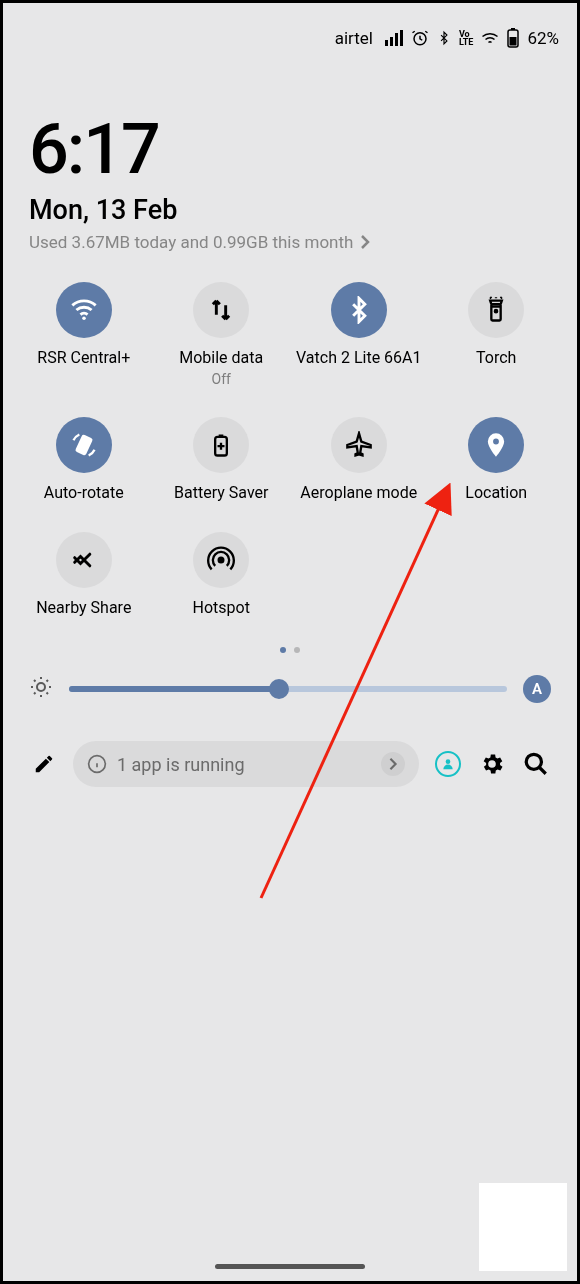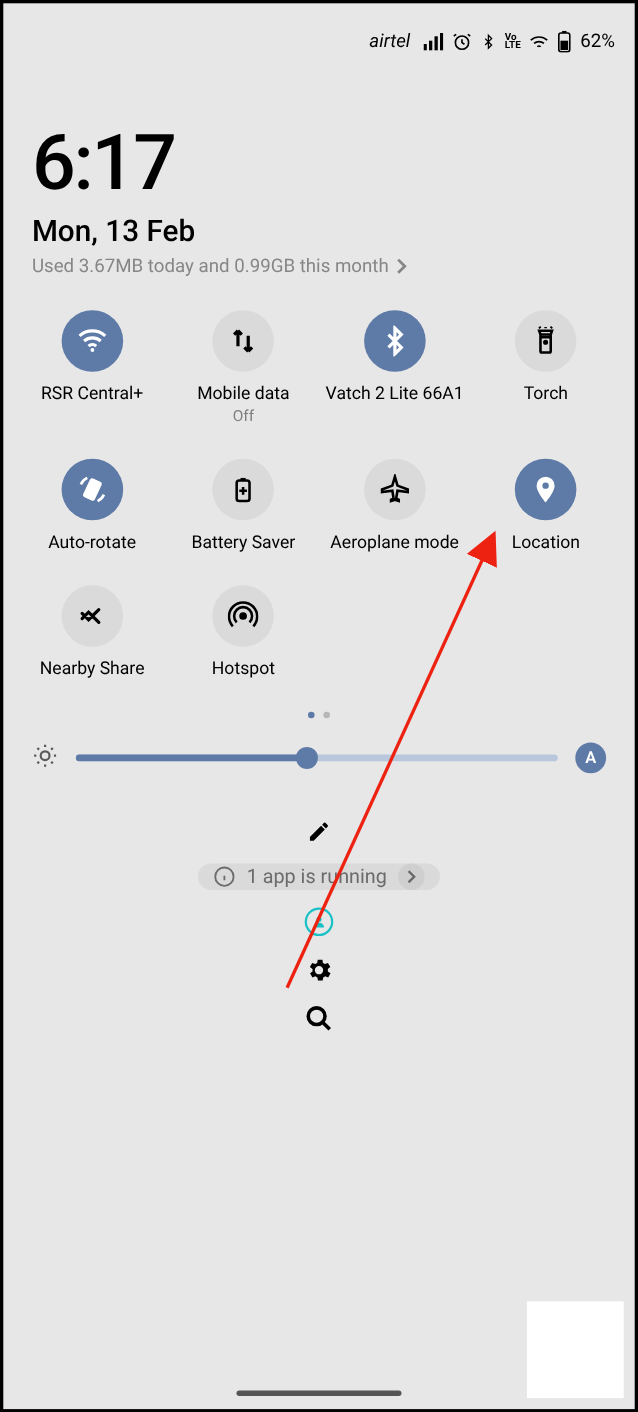--- a/index.html
+++ b/index.html
@@ -1,21 +1,21 @@
 <!DOCTYPE html>
 <html><head>
 <meta charset="utf-8">
 <style>
 * { box-sizing: border-box; margin: 0; padding: 0; font-family: -apple-system, BlinkMacSystemFont, "Segoe UI", Roboto, Arial, sans-serif; }
 html, body { width: 580px; height: 1284px; background: #fff; overflow: hidden; }
 .frame { width: 580px; height: 1284px; border: 3px solid #000; background: #e7e7e8; position: relative; }
 
 
 .statusbar { position: absolute; top: 0; left: 0; right: 0; height: 70px; display: flex; align-items: center; justify-content: flex-end; padding: 0 18px; gap: 8px; font-size: 17px; color: #000; }
-.statusbar .carrier { margin-right: 4px; font-weight: 400; font-style: italic; }
+.statusbar .carrier { margin-right: 4px; font-weight: 400; }
 .statusbar .sic { display: inline-flex; align-items: center; justify-content: center; }
 .statusbar svg { display: block; }
 
 
 .header { padding: 105px 40px 0 26px; }
 .time { font-size: 70px; font-weight: 500; letter-spacing: -2px; color: #000; }
 .date { font-size: 27px; font-weight: 500; color: #000; margin-top: 4px; }
 .usage-row { display: flex; align-items: center; margin-top: 6px; color: #868686; font-size: 17px; gap: 6px; }
 .usage-row svg { flex: 0 0 auto; }
 
@@ -35,21 +35,21 @@
 .dot.active { background: #5e7ba7; }
 
 
 .slider-row { display: flex; align-items: center; padding: 22px 26px 0 26px; gap: 16px; }
 .slider-track { flex: 1; height: 6px; background: #b8c7dc; border-radius: 3px; position: relative; }
 .slider-fill { position: absolute; left: 0; top: 0; height: 100%; background: #5e7ba7; border-radius: 3px; }
 .slider-thumb { position: absolute; top: 50%; width: 20px; height: 20px; border-radius: 50%; background: #5e7ba7; transform: translate(-50%, -50%); }
 .auto-badge { width: 28px; height: 28px; border-radius: 50%; background: #5e7ba7; color: #fff; display: flex; align-items: center; justify-content: center; font-size: 15px; font-weight: 600; }
 
 
-.bottom-row { display: flex; align-items: center; gap: 14px; padding: 38px 26px 0 26px; flex-direction: column; }
+.bottom-row { display: flex; align-items: center; gap: 14px; padding: 38px 26px 0 26px; }
 .edit-ic, .acct-ic, .gear-ic, .search-ic { width: 30px; height: 30px; display: flex; align-items: center; justify-content: center; }
 .running-pill { flex: 1; height: 46px; background: #dadadb; border-radius: 23px; display: flex; align-items: center; padding: 0 14px; gap: 10px; color: #6b6b6b; font-size: 18px; }
 .running-pill .chev { margin-left: auto; width: 24px; height: 24px; border-radius: 50%; background: #cfcfd0; display: flex; align-items: center; justify-content: center; }
 .acct-ring { width: 26px; height: 26px; border: 2px solid #17c1c6; border-radius: 50%; display: flex; align-items: center; justify-content: center; }
 .acct-ring svg { color: #17c1c6; }
 
 
 .arrow { position: absolute; left: 0; top: 0; pointer-events: none; }
 
 

